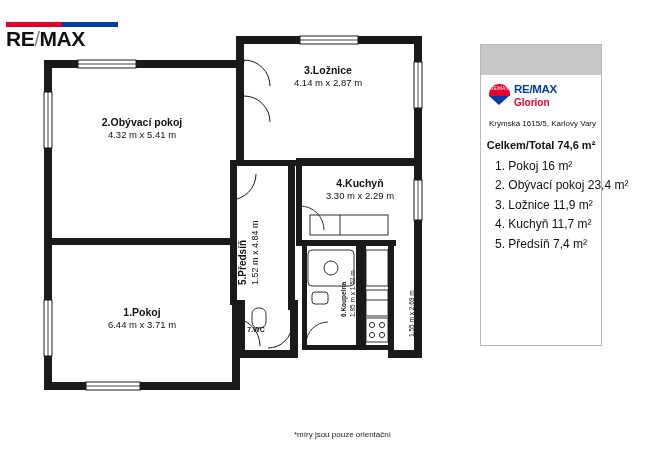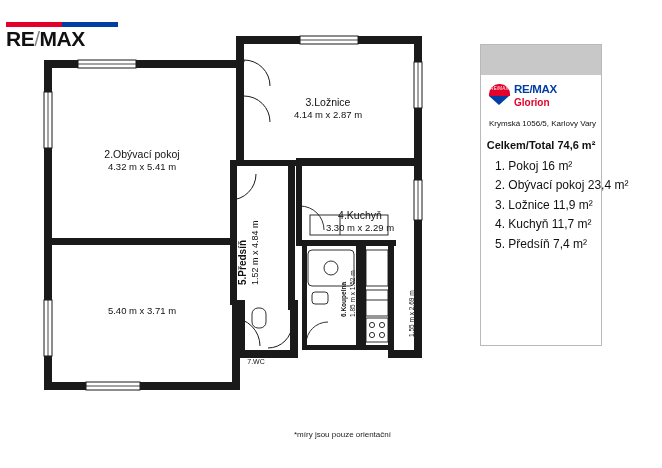--- a/index.html
+++ b/index.html
@@ -60,23 +60,22 @@
   .room-label {
     position: absolute;
     text-align: center;
     color: #111111;
     line-height: 1.35;
     font-family: "Liberation Sans", sans-serif;
   }
   .room-label .name {
     display: block;
     font-size: 10.5px;
-    font-weight: normal;
+    font-weight: bold;
     white-space: nowrap;
-    margin-top: 32px;
   }
   .room-label .dims {
     display: block;
     font-size: 9.5px;
     white-space: nowrap;
   }
   .room-label.small .name { font-size: 7px; }
 
   .vlabel {
     position: absolute;
@@ -348,21 +347,22 @@
       <span class="name">3.Ložnice</span>
       <span class="dims">4.14 m x 2.87 m</span>
     </div>
 
     <div class="room-label" style="left:300px; top:176px; width:120px;">
       <span class="name">4.Kuchyň</span>
       <span class="dims">3.30 m x 2.29 m</span>
     </div>
 
     <div class="room-label" style="left:62px; top:305px; width:160px;">
-      <span class="dims">5.40 m x 3.71 m</span>
+      <span class="name">1.Pokoj</span>
+      <span class="dims">6.44 m x 3.71 m</span>
     </div>
 
     <div class="vlabel" style="left:232px; top:225px; width:120px; transform: rotate(-90deg) translate(-60px,0); transform-origin:0 0;">
       <span class="name">5.Předsíň</span>
     </div>
     <div class="vlabel" style="left:244px; top:225px; width:120px; transform: rotate(-90deg) translate(-60px,0); transform-origin:0 0;">
       <span class="dims">1.52 m x 4.84 m</span>
     </div>
 
     <div class="vlabel tiny" style="left:332px; top:282px; width:70px; transform: rotate(-90deg) translate(-35px,0); transform-origin:0 0;">
@@ -390,21 +390,21 @@
       <div class="balloon">
         <div class="b-top">
             <span>RE/MAX</span>
           </div>
         <div class="b-bot"></div>
       </div>
       <div class="agency-name">RE/MAX</div>
       <div class="agency-sub">Glorion</div>
     </div>
 
-    <div class="legend-address">Krymská 1056/5, Karlovy Vary</div>
+    <div class="legend-address">Krymská 1615/5, Karlovy Vary</div>
     <div class="legend-total">Celkem/Total  74,6 m²</div>
 
     <ul class="legend-items">
       <li>1. Pokoj 16 m²</li>
       <li>2. Obývací pokoj 23,4 m²</li>
       <li>3. Ložnice 11,9 m²</li>
       <li>4. Kuchyň 11,7 m²</li>
       <li>5. Předsíň 7,4 m²</li>
     </ul>
   </div>

